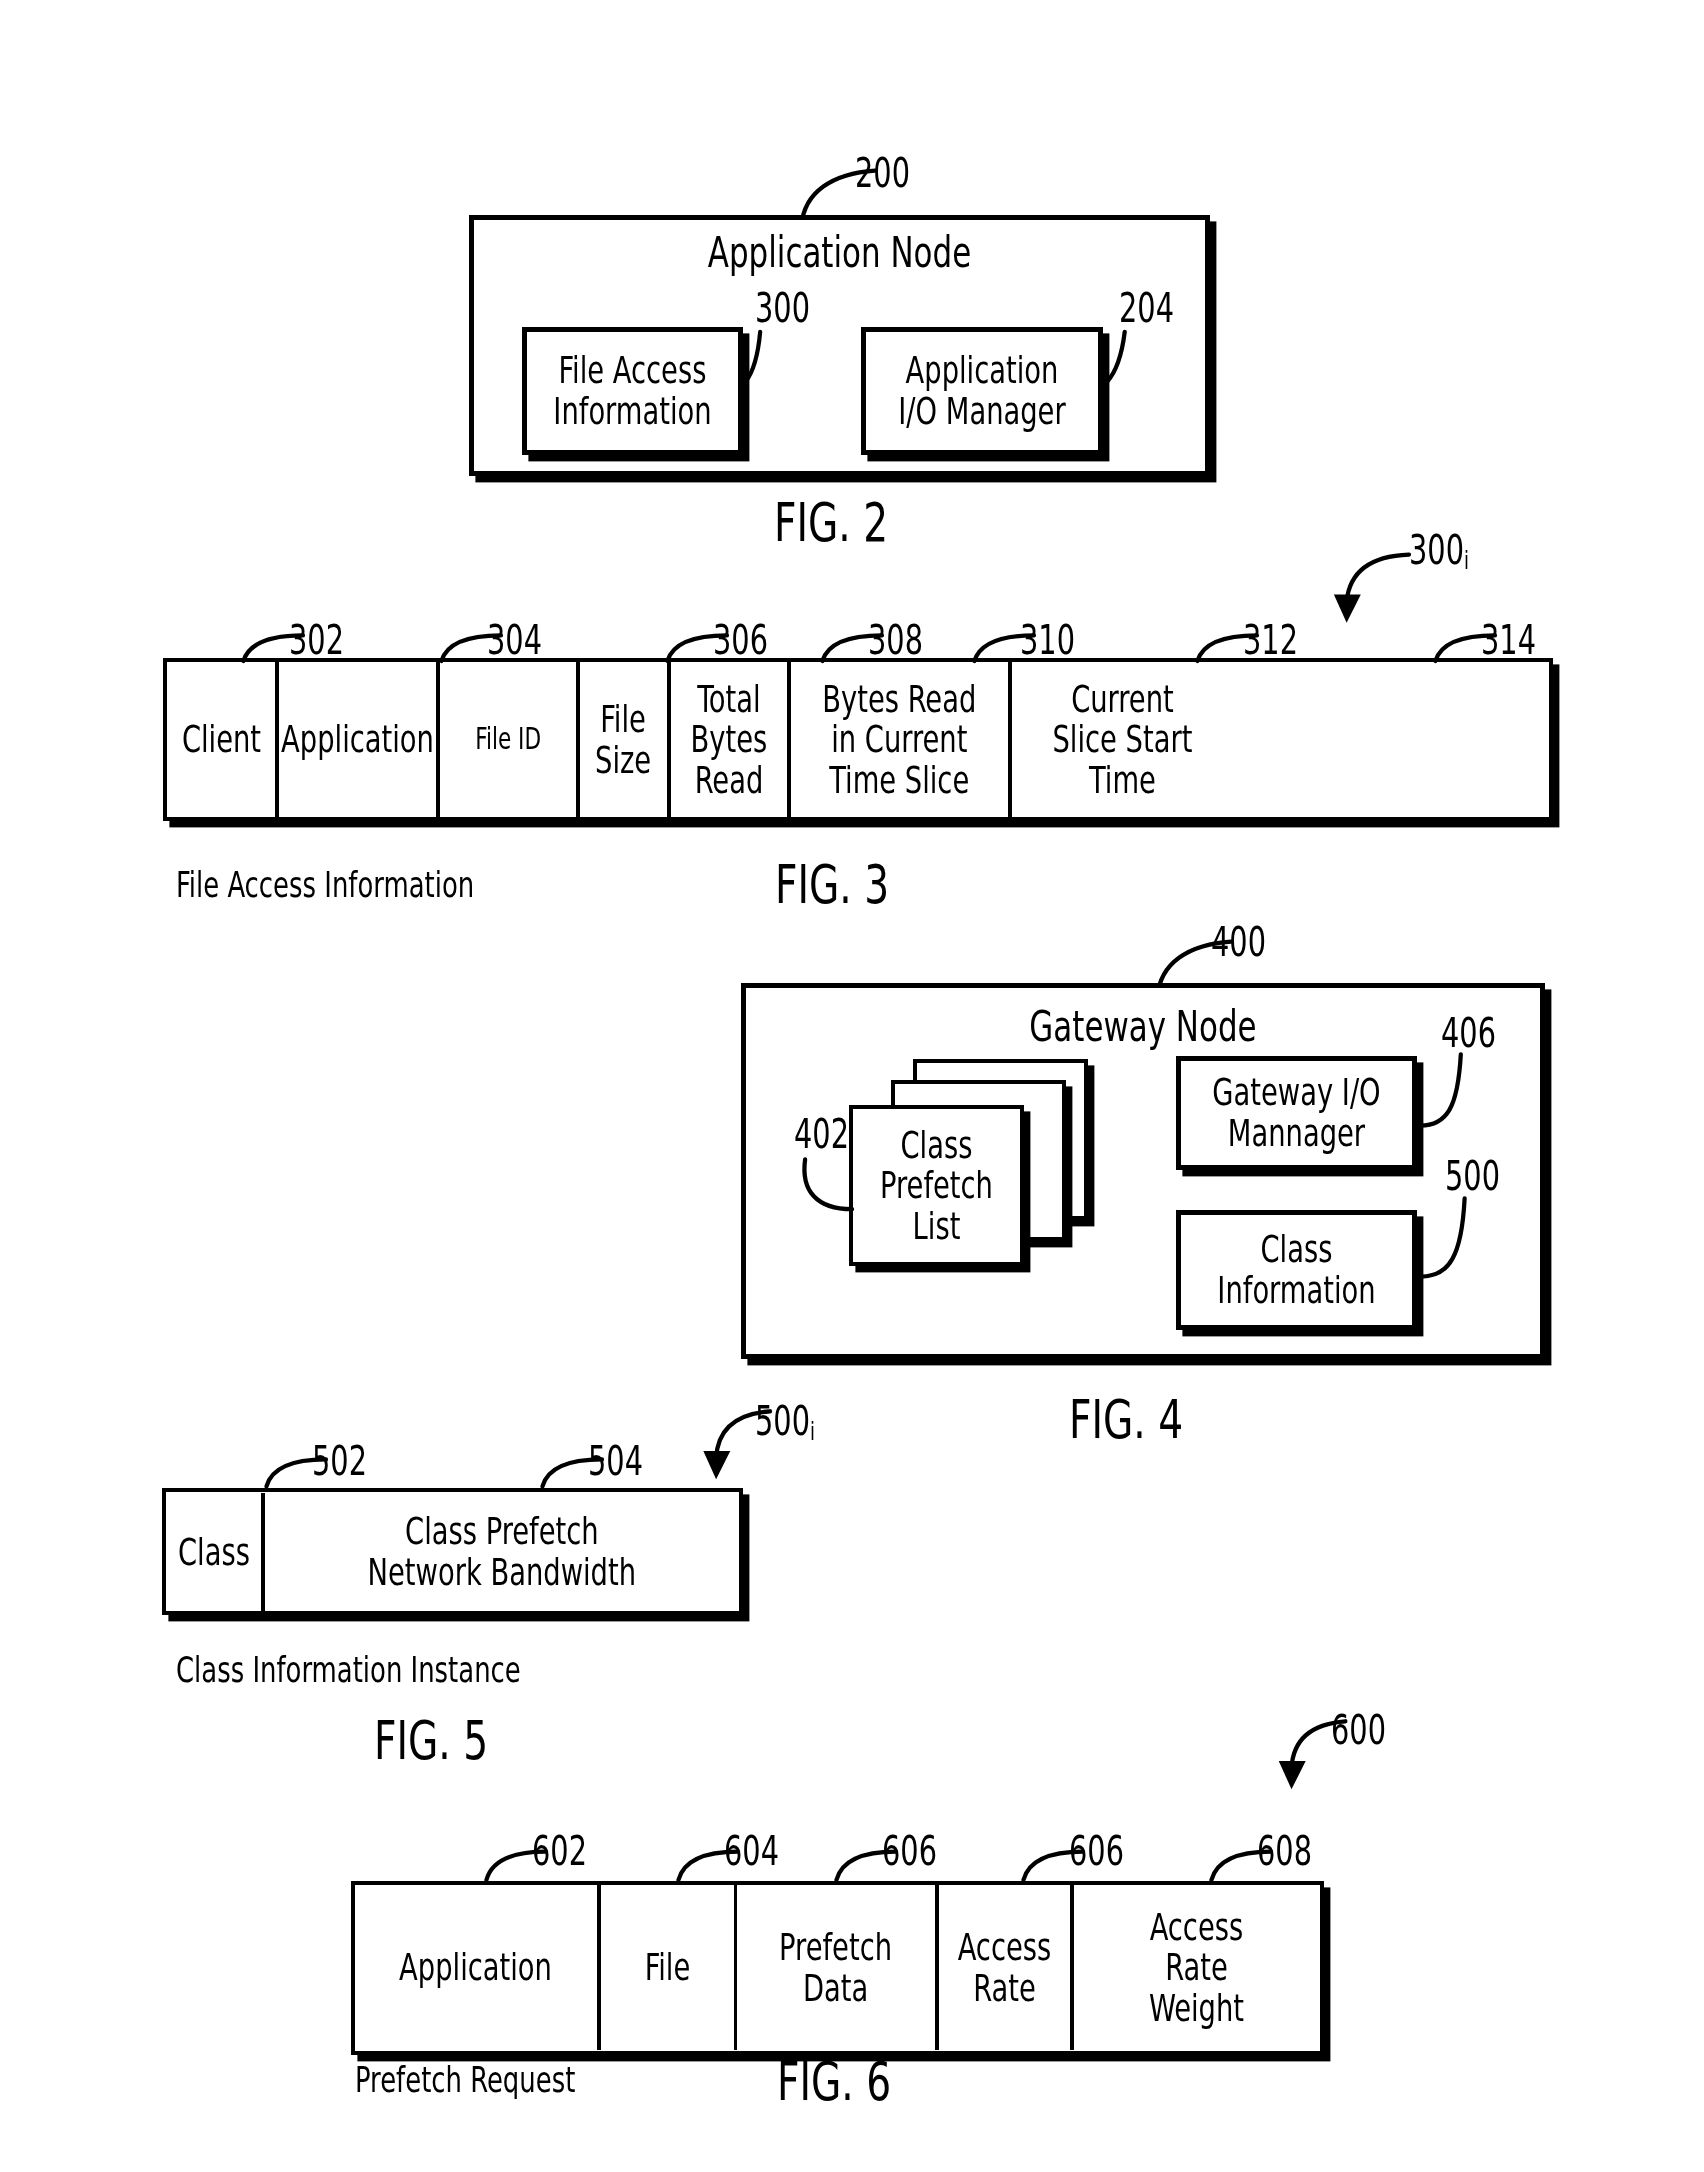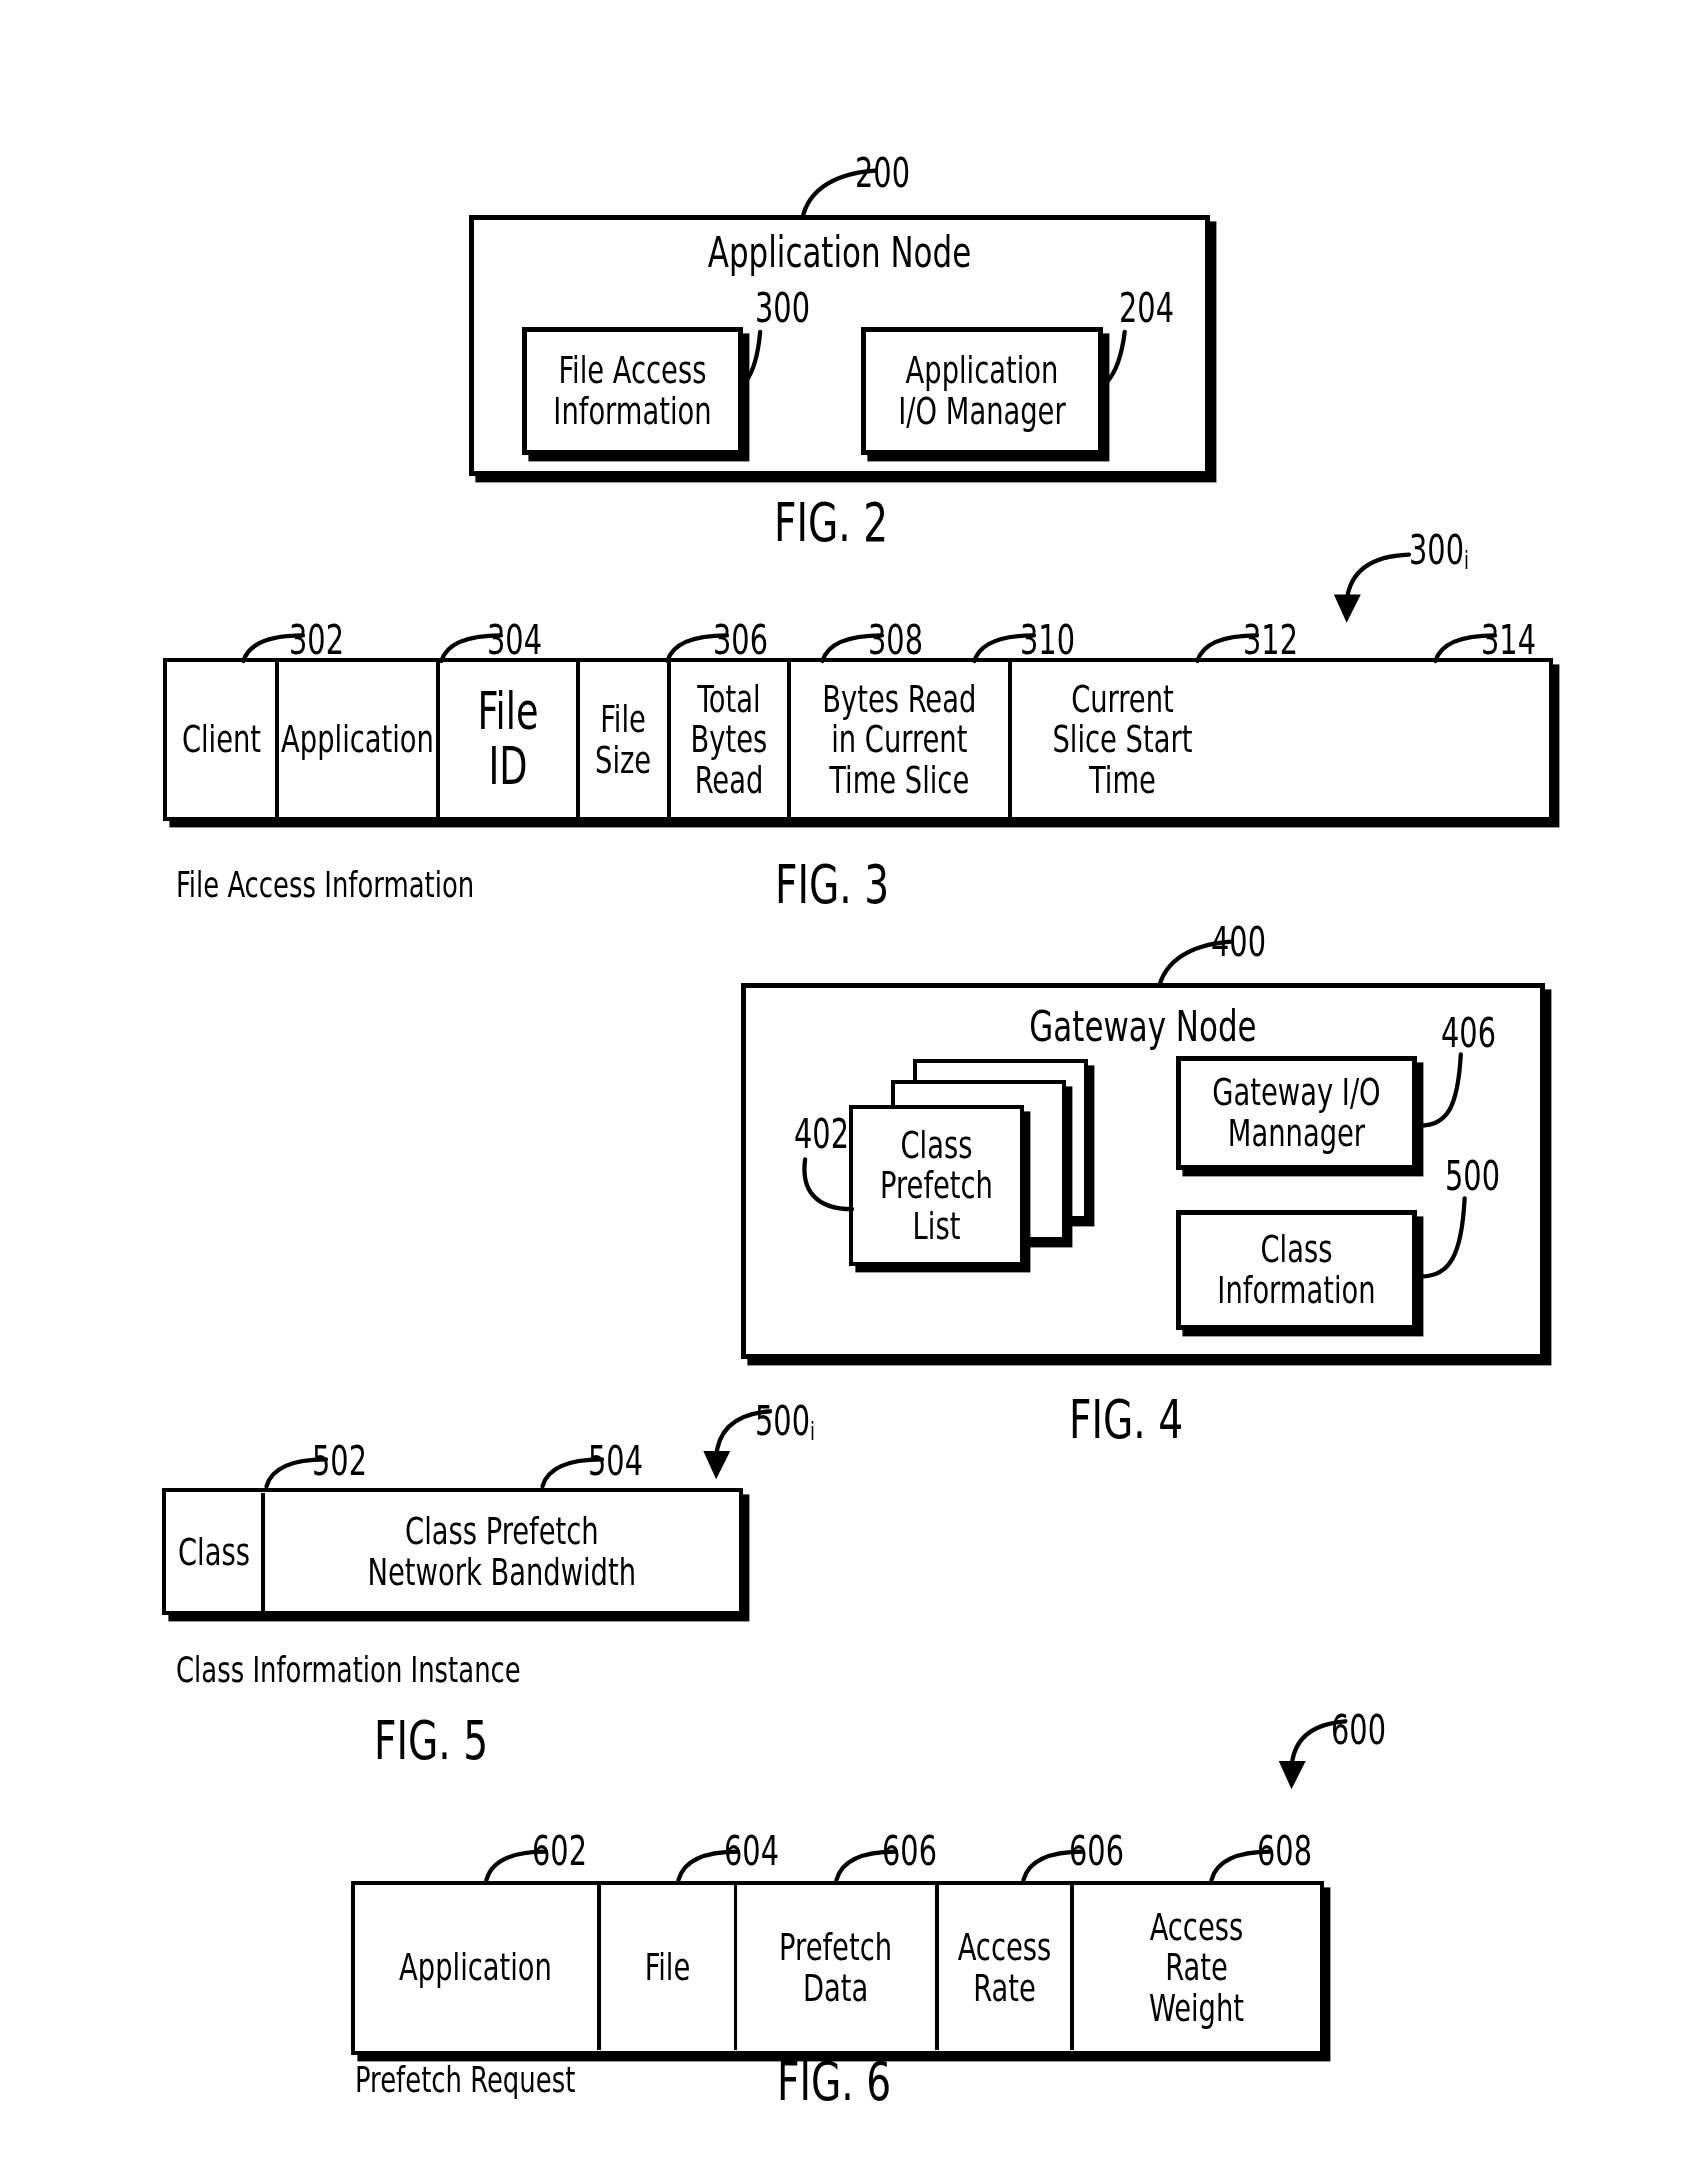--- a/index.html
+++ b/index.html
@@ -117,21 +117,21 @@
     </svg>
 
     <div class="plainbox" style="left:163px;top:658px;width:1390px;height:163px;box-shadow:6.4px 6.4px 0 0 #000;"></div>
 
     <div class="cell" style="left:167px;top:662px;width:112px;height:155px;font-size:38px;">
       <span class="ctr" style="position:static;transform:scaleX(0.80);white-space:pre-line;">Client</span>
     </div>
     <div class="cell" style="left:279px;top:662px;width:161px;height:155px;font-size:38px;">
       <span class="ctr" style="position:static;transform:scaleX(0.80);white-space:pre-line;">Application</span>
     </div>
-    <div class="cell" style="left:440px;top:662px;width:140px;height:155px;font-size:51px;">
+    <div class="cell" style="left:440px;top:662px;width:140px;height:155px;font-size:30px;">
       <span class="ctr" style="position:static;transform:scaleX(0.80);white-space:pre-line;">File ID</span>
     </div>
     <div class="cell" style="left:580px;top:662px;width:91px;height:155px;font-size:38px;">
       <span class="ctr" style="position:static;transform:scaleX(0.80);white-space:pre-line;">File
 Size</span>
     </div>
     <div class="cell" style="left:671px;top:662px;width:120px;height:155px;font-size:38px;">
       <span class="ctr" style="position:static;transform:scaleX(0.80);white-space:pre-line;">Total
 Bytes
 Read</span>

